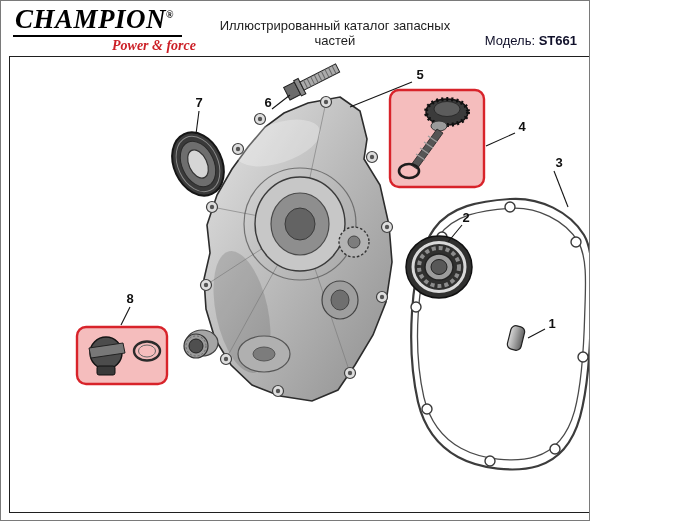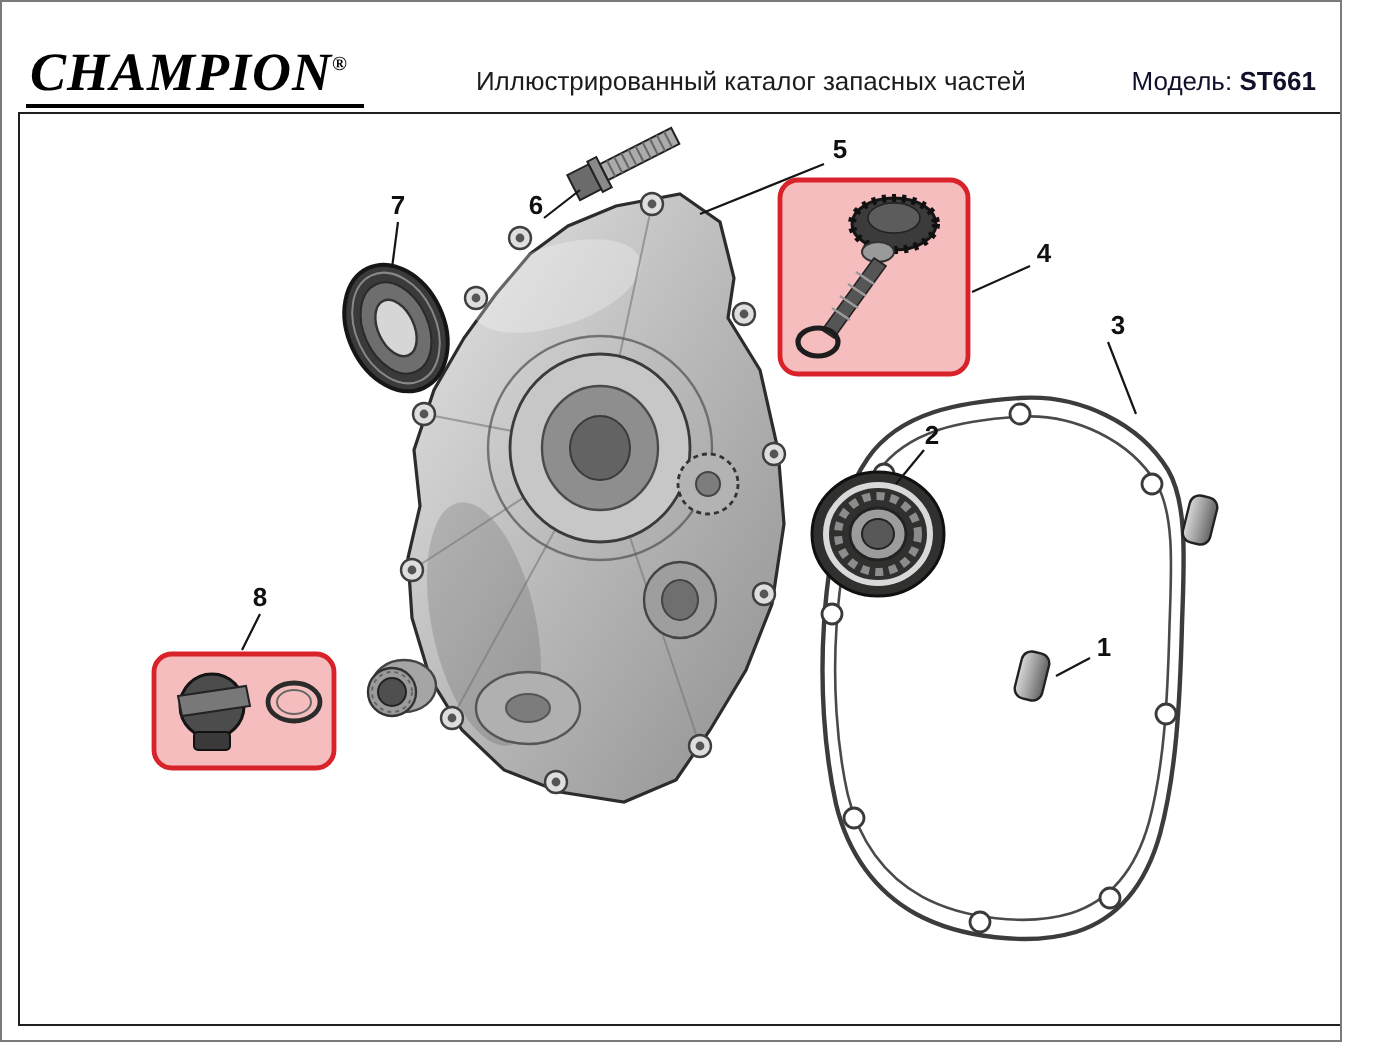--- a/index.html
+++ b/index.html
@@ -1,17 +1,17 @@
 <!DOCTYPE html>
 <html><head>
 <meta charset="utf-8">
 <style>
   html,body{margin:0;padding:0;background:#fff;}
   .page{
-    position:relative;width:671px;height:521px;box-sizing:border-box;
+    position:relative;width:590px;height:521px;box-sizing:border-box;
     border:1px solid #7a7a7a;background:#fff;overflow:hidden;
     font-family:"Liberation Sans",sans-serif;
   }
   .header{
     position:absolute;top:2px;left:12px;right:12px;height:52px;
     display:flex;align-items:flex-end;
   }
   .logo{width:205px;padding-bottom:1px;}
   .logo-main{
     font-family:"Liberation Serif",serif;font-style:italic;font-weight:bold;
@@ -39,20 +39,21 @@
   .hibox{fill:#f5bdbd;stroke:#d8232a;stroke-width:2.4;}
 </style>
 </head>
 <body>
 
 <div class="page">
 
   <div class="header">
     <div class="logo">
       <div class="logo-main"><span>CHAMPION</span><sup>®</sup></div>
+      <div class="logo-sub">Power &amp; force</div>
     </div>
     <div class="title">Иллюстрированный каталог запасных частей</div>
     <div class="model"><span>Модель:</span>&nbsp;<span class="val">ST661</span></div>
   </div>
 
   <div class="frame">
     <svg viewBox="0 0 682 455">
       <defs>
         <linearGradient id="metalGrad" x1="0" y1="0" x2="1" y2="1">
           <stop offset="0" stop-color="#e6e6e6"></stop>

